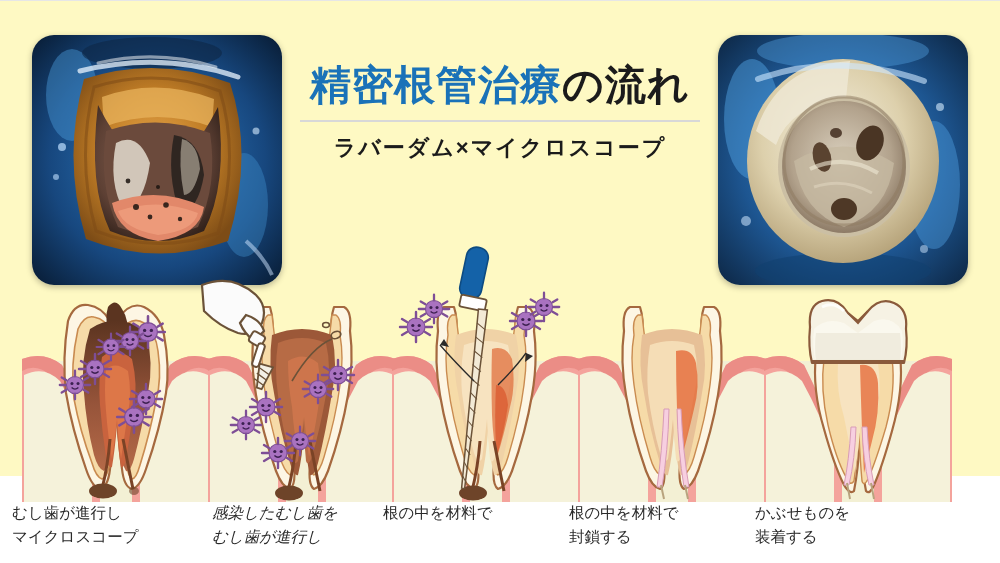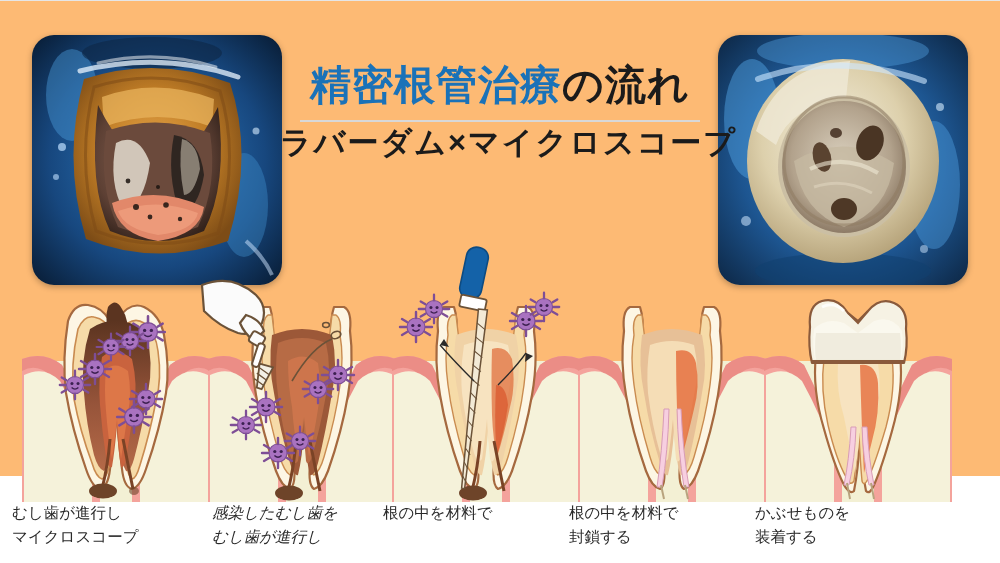--- a/index.html
+++ b/index.html
@@ -2,31 +2,31 @@
 <html><head>
 <meta charset="utf-8">
 <style>
   html,body{margin:0;padding:0;}
   body{
     width:1000px;height:563px;
     background:#ffffff;
     font-family:"Liberation Sans","DejaVu Sans",sans-serif;
     overflow:hidden;position:relative;
   }
-  #canvas{position:relative;width:1000px;height:476px;background:#fdba74;
+  #canvas{position:relative;width:1000px;height:476px;background:#fef9c3;
           border-top:1px solid #e6e6e6;box-sizing:border-box;}
 
   
   .header{position:absolute;left:280px;top:62px;width:440px;text-align:center;}
   .title{font-size:41px;font-weight:bold;letter-spacing:1px;line-height:1.1;
          white-space:nowrap;}
   .title .hl{color:#1a72b8;}
   .title .rest{color:#1b1b1b;}
   .rule{height:2px;background:#d8d8d8;margin:12px auto 0;width:400px;}
-  .subtitle{font-size:31px;font-weight:bold;color:#1b1b1b;
+  .subtitle{margin-top:11px;font-size:22px;font-weight:bold;color:#1b1b1b;
             letter-spacing:2px;white-space:nowrap;}
 
   
   .photo{position:absolute;width:250px;height:250px;border-radius:22px;
          overflow:hidden;box-shadow:0 2px 6px rgba(0,0,0,.28);}
   .photo-left{left:32px;top:34px;}
   .photo-right{left:718px;top:34px;}
   .photo svg{display:block;width:100%;height:100%;}
 
   

